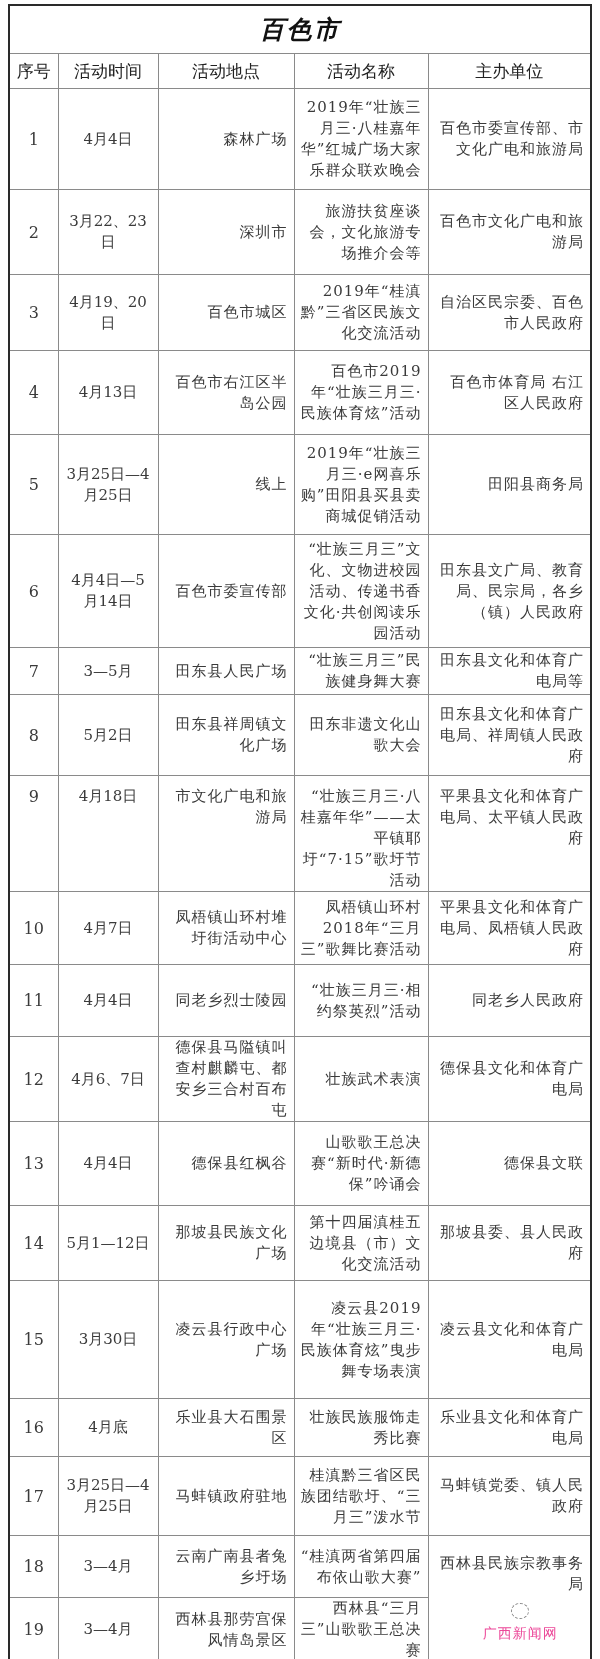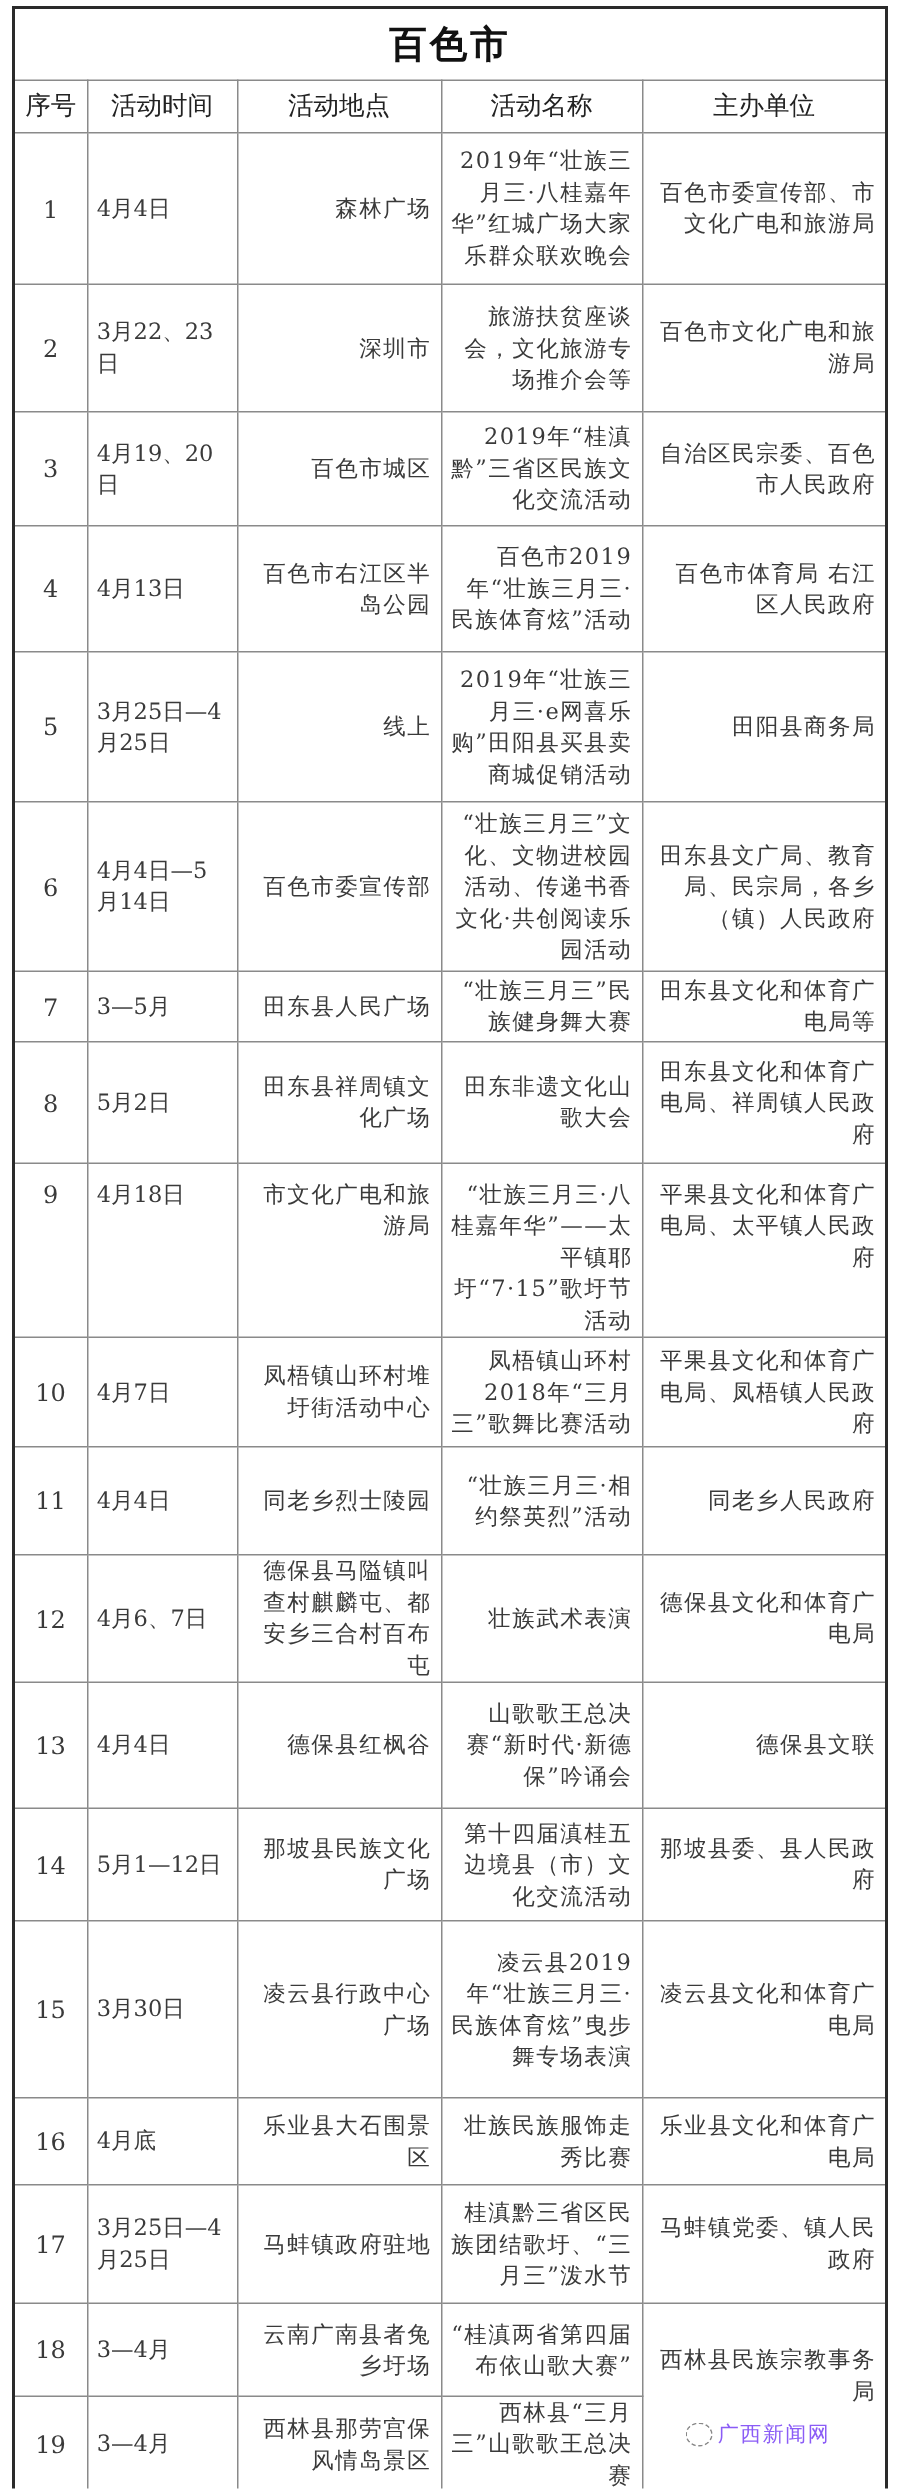--- a/index.html
+++ b/index.html
@@ -15,33 +15,33 @@
       font-size: 15px; line-height: 21px; color: #3a3a3a; font-weight: normal;
       overflow: hidden;
     }
     tr > *:first-child { border-left: none; }
     tr > *:last-child { border-right: none; }
     thead tr:first-child th { border-top: none; }
     tbody tr:last-child td { border-bottom: none; }
     .title-cell {
       height: 47px; text-align: center;
       font-family: "DejaVu Sans", "Liberation Sans", sans-serif;
-      font-size: 25px; font-weight: bold; color: #111; letter-spacing: 2px;
+      font-size: 25px; font-weight: bold; color: #111; letter-spacing: 2px; font-style: italic;
     }
     .head-cell {
       height: 34px; text-align: center;
       font-family: "DejaVu Sans", "Liberation Sans", sans-serif;
       font-size: 17px; color: #222;
     }
     .c-num { text-align: center; font-size: 16px; }
-    .c-date { }
+    .c-date { text-align: center; }
     .c-loc, .c-name, .c-org { text-align: right; letter-spacing: 1px; }
     .watermark {
       display: flex; align-items: center; gap: 4px; margin-top: 8px; margin-left: 22px;
-      font-family: "DejaVu Sans", "Liberation Sans", sans-serif; font-size: 14px; color: #8b5cf6;
+      font-family: "DejaVu Sans", "Liberation Sans", sans-serif; font-size: 14px; color: #ec4899; flex-direction: column;
     }
     .wm-icon { width: 16px; height: 14px; border: 1px dashed #888; border-radius: 50%; }
   </style>
 </head>
 <body>
 
 <div class="table-wrap">
   <table>
     <colgroup>
       <col style="width:48px">

